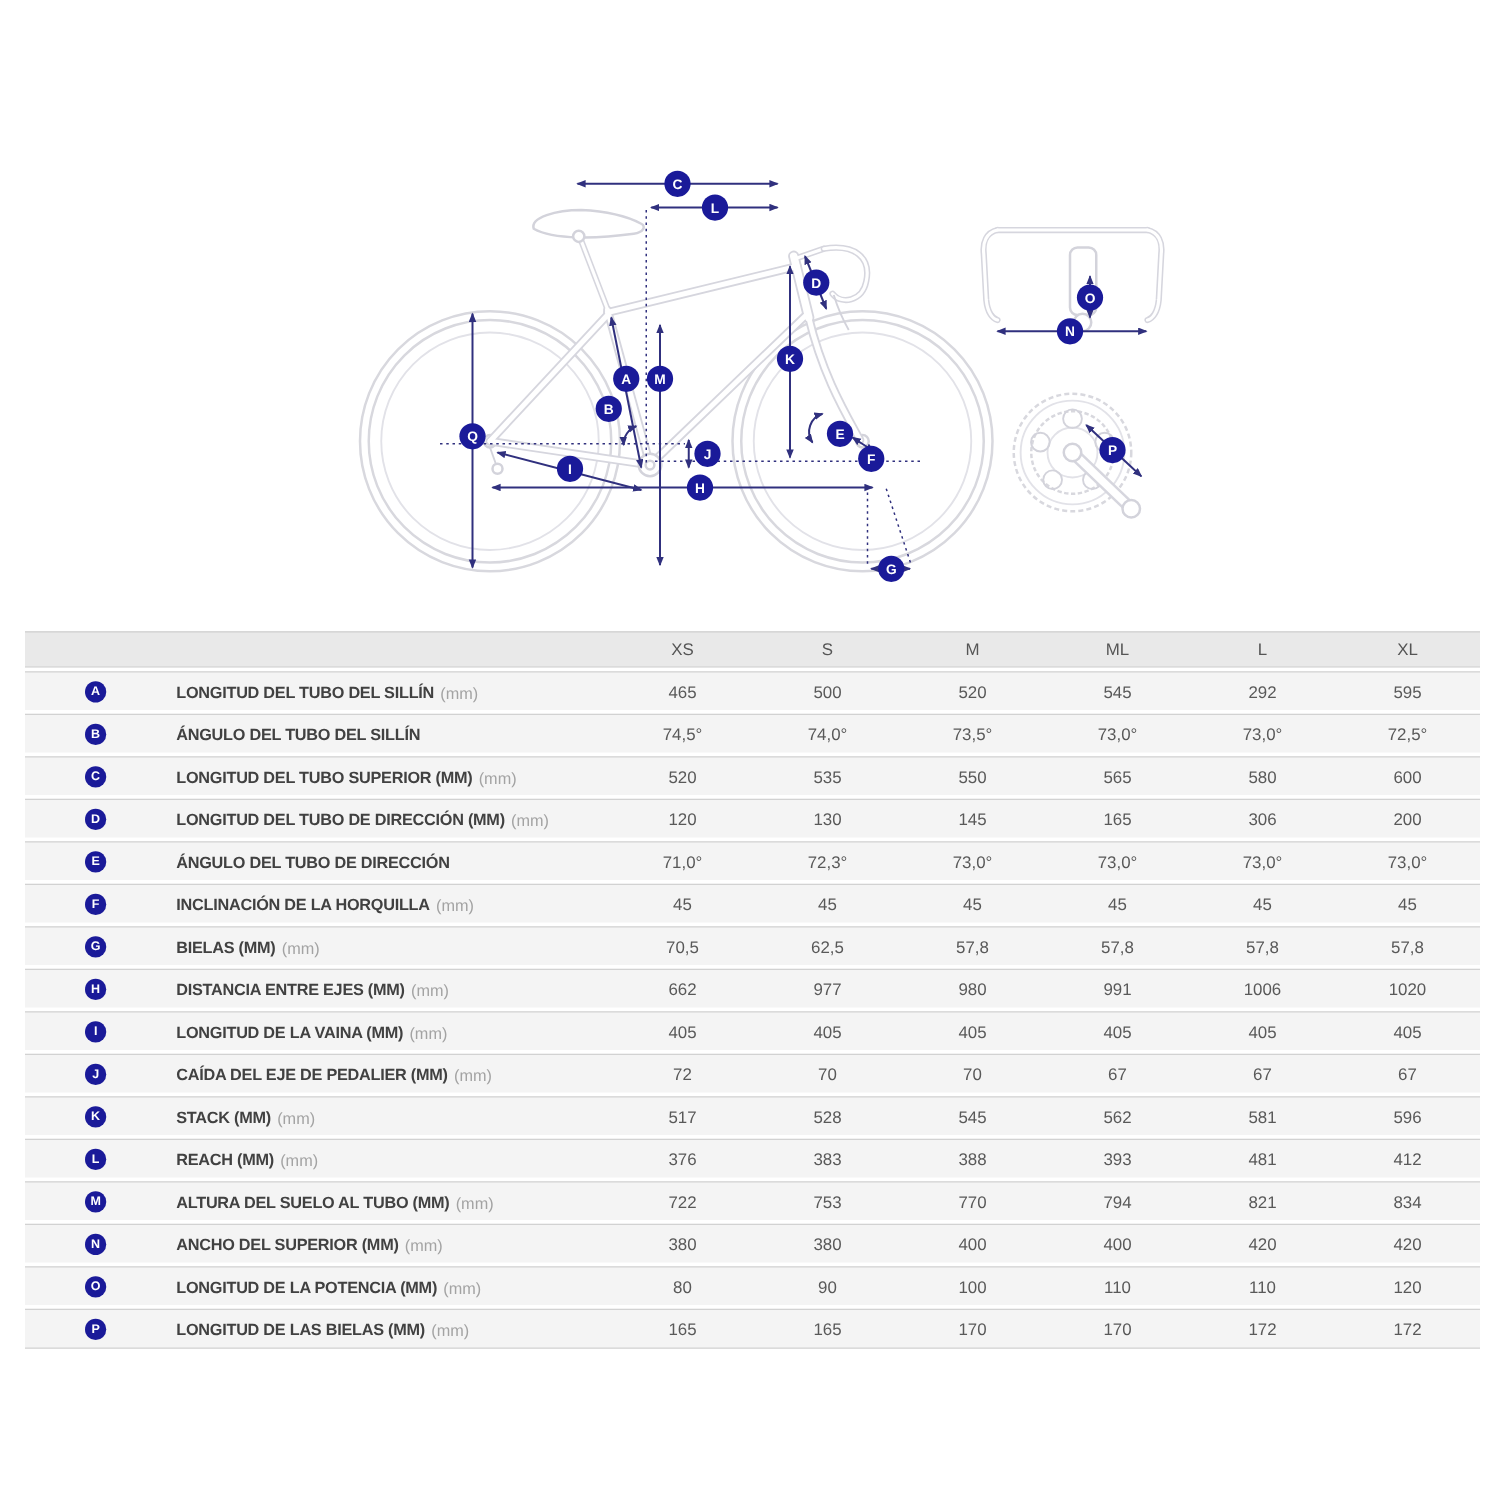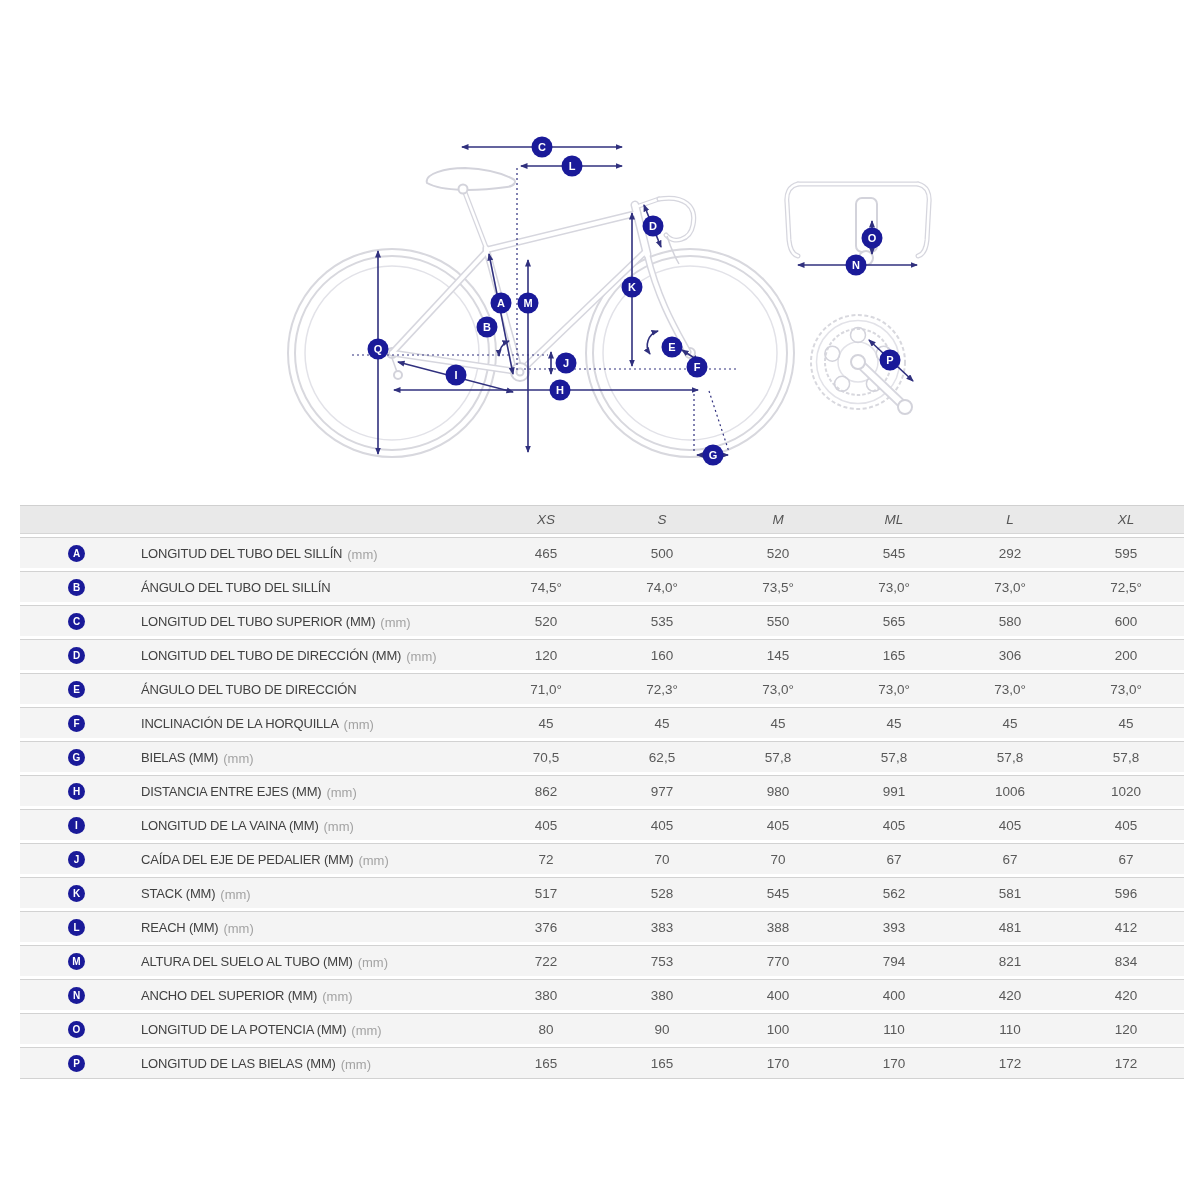--- a/index.html
+++ b/index.html
@@ -6,28 +6,28 @@
   body{width:1200px;height:1200px;position:relative;overflow:hidden;
        font-family:"Liberation Sans",sans-serif;}
   .stage{position:absolute;inset:0;}
   svg.diagram{position:absolute;left:0;top:0;}
 
   
   .geo-table{position:absolute;left:20px;top:505px;width:1164px;}
   .t-header,.t-row{display:grid;grid-template-columns:468px repeat(6,1fr);align-items:center;}
   .t-header{height:27px;background:#e9e9e9;border-top:1px solid #d0d0d0;
             border-bottom:1px solid #d6d6d6;margin-bottom:3px;}
-  .t-size{text-align:center;color:#555;font-size:13.5px;font-style:italic;}
+  .t-size{text-align:center;color:#555;font-size:13.5px;}
   .t-row{height:30px;background:#f4f4f4;border-top:1px solid #d2d2d2;margin-bottom:3px;}
   .t-row:last-child{border-bottom:1px solid #d2d2d2;}
   .t-label-cell{display:flex;align-items:center;padding-left:48px;}
   .badge{width:17px;height:17px;border-radius:50%;background:#1a1a99;color:#fff;
          font-size:10px;font-weight:bold;display:flex;align-items:center;
          justify-content:center;flex:0 0 17px;}
-  .lbl{margin-left:56px;font-weight:normal;font-size:13px;color:#414141;
+  .lbl{margin-left:56px;font-weight:bold;font-size:13px;color:#414141;
        letter-spacing:-0.2px;white-space:nowrap;}
   .sfx{margin-left:5px;font-size:13px;color:#a3a3a3;position:relative;top:1px;}
   .t-val{text-align:center;color:#595959;font-size:13.5px;}
 
   
   .tube{stroke:#d6d6de;stroke-width:7;fill:none;stroke-linecap:round;}
   .tube-in{stroke:#ffffff;stroke-width:4;fill:none;stroke-linecap:round;}
   .thin{stroke:#d6d6de;stroke-width:5;fill:none;stroke-linecap:round;}
   .thin-in{stroke:#ffffff;stroke-width:2.5;fill:none;stroke-linecap:round;}
   .wheel{stroke:#d8d8de;stroke-width:2;fill:none;}
@@ -279,21 +279,21 @@
           <div class="t-val">600</div>
         </div>
 
     <div class="t-row">
       <div class="t-label-cell">
         <span class="badge">D</span>
         <span class="lbl">LONGITUD DEL TUBO DE DIRECCIÓN (MM)</span>
         <span class="sfx">(mm)</span>
       </div>
     <div class="t-val">120</div>
-          <div class="t-val">160</div>
+          <div class="t-val">130</div>
           <div class="t-val">145</div>
           <div class="t-val">165</div>
           <div class="t-val">306</div>
           <div class="t-val">200</div>
         </div>
 
     <div class="t-row">
       <div class="t-label-cell">
         <span class="badge">E</span>
         <span class="lbl">ÁNGULO DEL TUBO DE DIRECCIÓN</span>
@@ -334,21 +334,21 @@
           <div class="t-val">57,8</div>
           <div class="t-val">57,8</div>
         </div>
 
     <div class="t-row">
       <div class="t-label-cell">
         <span class="badge">H</span>
         <span class="lbl">DISTANCIA ENTRE EJES (MM)</span>
         <span class="sfx">(mm)</span>
       </div>
-    <div class="t-val">862</div>
+    <div class="t-val">662</div>
           <div class="t-val">977</div>
           <div class="t-val">980</div>
           <div class="t-val">991</div>
           <div class="t-val">1006</div>
           <div class="t-val">1020</div>
         </div>
 
     <div class="t-row">
       <div class="t-label-cell">
         <span class="badge">I</span>

